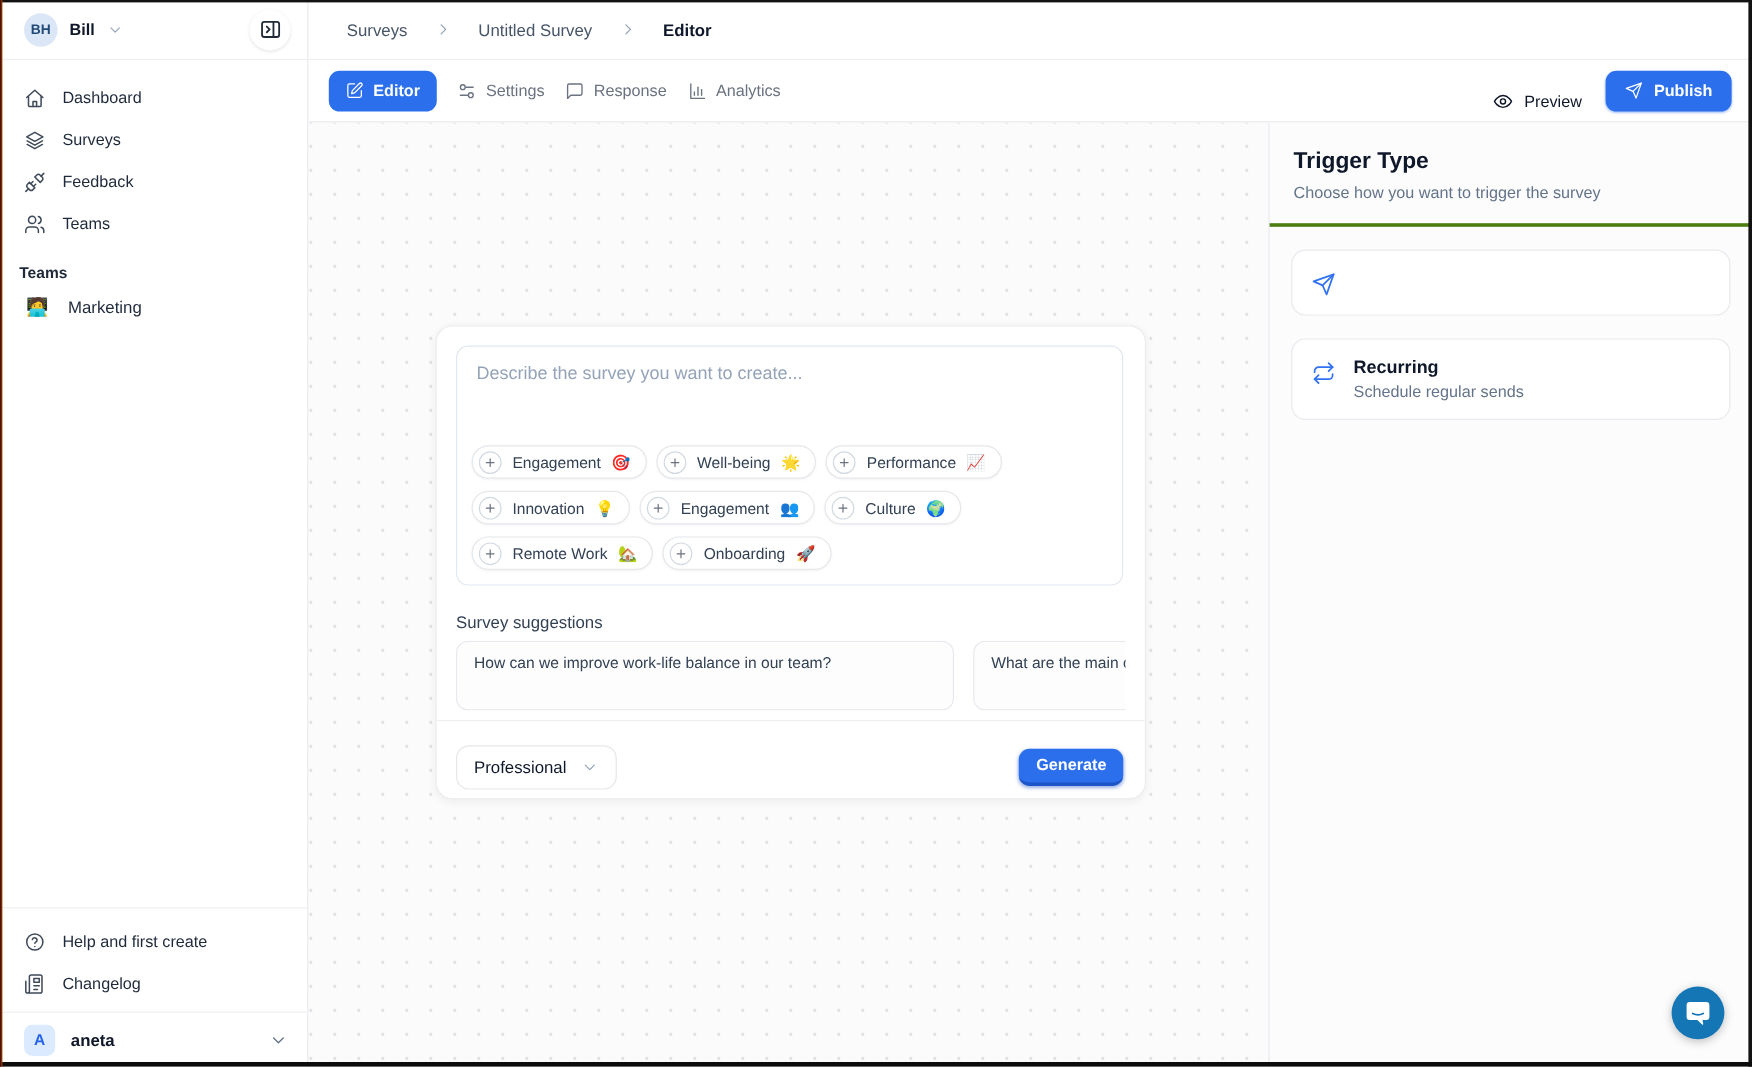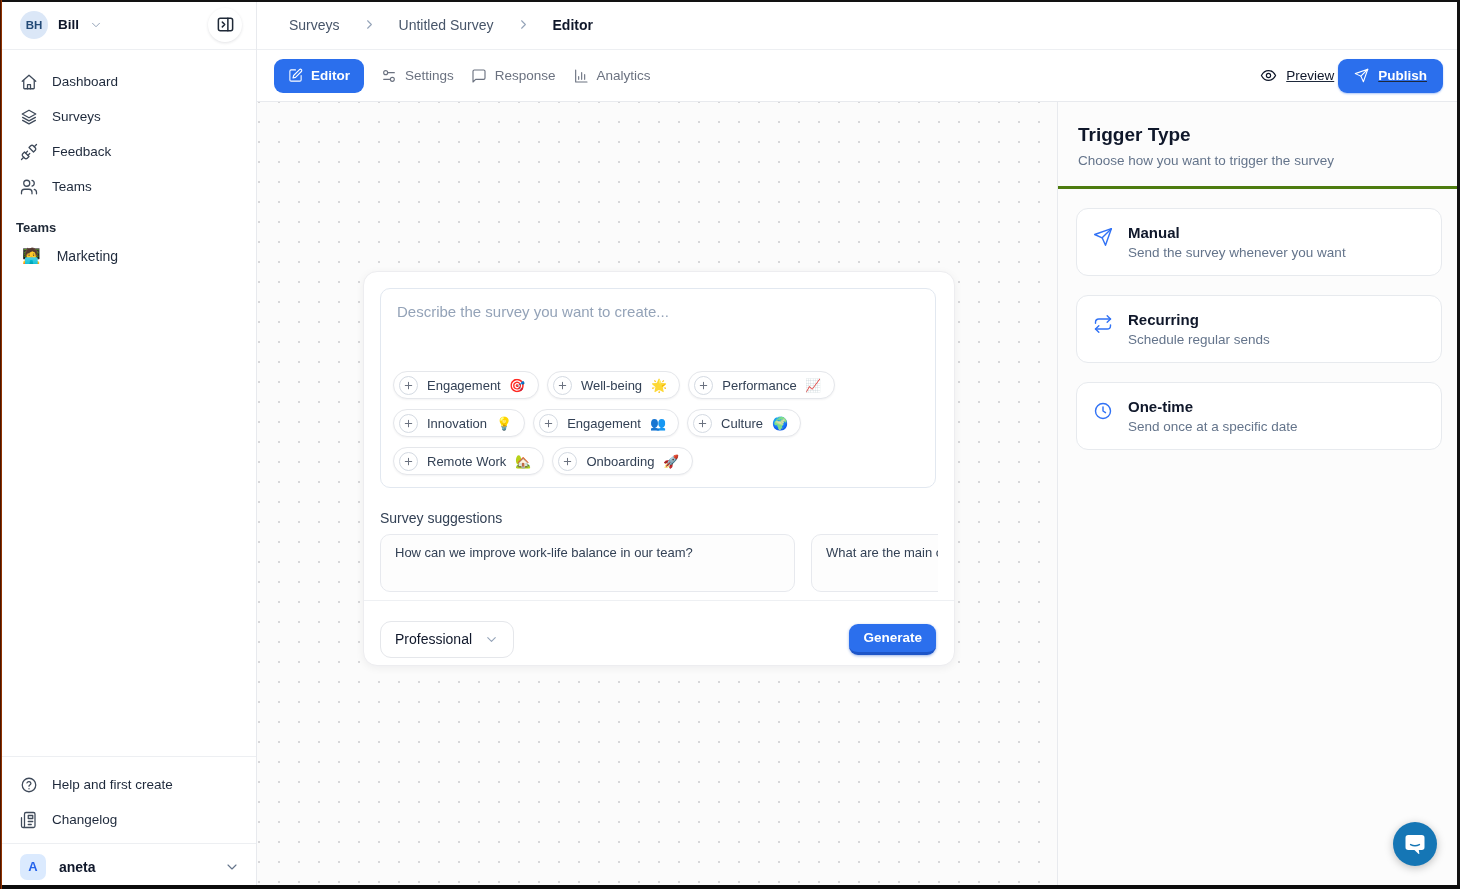--- a/index.html
+++ b/index.html
@@ -38,21 +38,21 @@
   
   .topbar { position:absolute; left:257px; right:0; top:0; height:50px; background:#fff; border-bottom:1px solid #edeff2; display:flex; align-items:center; padding:0 32px; z-index:4; }
   .crumb { font-size:14px; color:#475569; cursor:pointer; }
   .crumb.current { color:#0f172a; font-weight:600; cursor:default; }
   .crumb-sep { color:#94a3b8; margin:0 22px; }
 
   
   .toolbar { position:absolute; left:257px; right:0; top:50px; height:52px; background:#fff; border-bottom:1px solid #e8eaee; display:flex; align-items:center; padding:0 17px; z-index:4; }
   .tab-active { display:flex; align-items:center; gap:8px; height:34px; padding:0 14px; border-radius:9px; background:#2b6fed; color:#fff; font-size:13.5px; font-weight:600; cursor:pointer; }
   .tab { display:flex; align-items:center; gap:8px; color:#6b7280; font-size:13.5px; font-weight:500; margin-left:17px; cursor:pointer; }
-  .toolbar-right { margin-left:auto; display:flex; align-items:center; gap:4px;text-decoration:underline; }
+  .toolbar-right { margin-left:auto; display:flex; align-items:flex-end; gap:20px; }
   .preview-btn { display:flex; align-items:center; gap:9px; color:#0f172a; font-size:13.5px; font-weight:500; cursor:pointer; }
   .publish-btn { display:flex; align-items:center; gap:9px; height:34px; padding:0 16px; border-radius:9px; background:#2b6fed; color:#fff; font-size:13.5px; font-weight:600; cursor:pointer; box-shadow:0 1px 2px rgba(43,111,237,.4); }
 
   
   .canvas { position:absolute; left:257px; top:102px; width:800px; bottom:0; background-color:#fbfbfb;
             background-image:radial-gradient(circle,#d7d7d9 1.05px,transparent 1.4px); background-size:20px 20px; background-position:12px 10px; }
   .composer-card { position:absolute; left:106px; top:169px; width:592px; height:395px; background:#fff; border:1px solid #ededf0; border-radius:14px; box-shadow:0 2px 8px rgba(15,23,42,.06); display:flex; flex-direction:column; }
   .prompt-box { margin:16px 18px 0 16px; height:200px; border:1px solid #e2e8f0; border-radius:10px; background:#fff; position:relative; cursor:text; }
   .prompt-placeholder { position:absolute; left:16px; top:14px; font-size:15px; color:#94a3b8; }
   .chips { position:absolute; left:0; right:0; bottom:0; padding:12px; display:flex; flex-wrap:wrap; gap:10px 8px; }
@@ -384,49 +384,33 @@
     <div class="tp-subtitle">Choose how you want to trigger the survey</div>
   </div>
   <div class="tp-cards">
     <div class="tp-card">
       <span class="tp-card-icon">
         <svg class="ic" width="20" height="20" viewBox="0 0 24 24">
             <path d="m22 2-7 20-4-9-9-4Z"></path>
             <path d="M22 2 11 13"></path>
           </svg>
       </span>
-      <div>
-        <div class="tp-card-title">Manual</div>
-        <div class="tp-card-desc">Send the survey whenever you want</div>
-      </div>
     </div>
     <div class="tp-card">
       <span class="tp-card-icon">
         <svg class="ic" width="20" height="20" viewBox="0 0 24 24">
             <path d="m17 2 4 4-4 4"></path>
             <path d="M3 11v-1a4 4 0 0 1 4-4h14"></path>
             <path d="m7 22-4-4 4-4"></path>
             <path d="M21 13v1a4 4 0 0 1-4 4H3"></path>
           </svg>
       </span>
       <div>
         <div class="tp-card-title">Recurring</div>
         <div class="tp-card-desc">Schedule regular sends</div>
-      </div>
-    </div>
-    <div class="tp-card">
-      <span class="tp-card-icon">
-        <svg class="ic" width="20" height="20" viewBox="0 0 24 24">
-            <circle cx="12" cy="12" r="9"></circle>
-            <path d="M12 7v5l3 2"></path>
-          </svg>
-      </span>
-      <div>
-        <div class="tp-card-title">One-time</div>
-        <div class="tp-card-desc">Send once at a specific date</div>
       </div>
     </div>
   </div>
 </aside>
 
 <div class="chat-launcher">
   <span>
     <svg width="24" height="24" viewBox="0 0 24 24">
       <path fill="#ffffff" d="M5.2 3h13.6A2.7 2.7 0 0 1 21.5 5.7v9.6a2.7 2.7 0 0 1-2.7 2.7h-3l.55 3.5a.42.42 0 0 1-.7.38L11.4 18H5.2a2.7 2.7 0 0 1-2.7-2.7V5.7A2.7 2.7 0 0 1 5.2 3Z"></path>
       <path d="M7.6 12.6c2.9 1.5 5.9 1.5 8.8 0" stroke="#1576b5" stroke-width="1.5" fill="none" stroke-linecap="round"></path>

